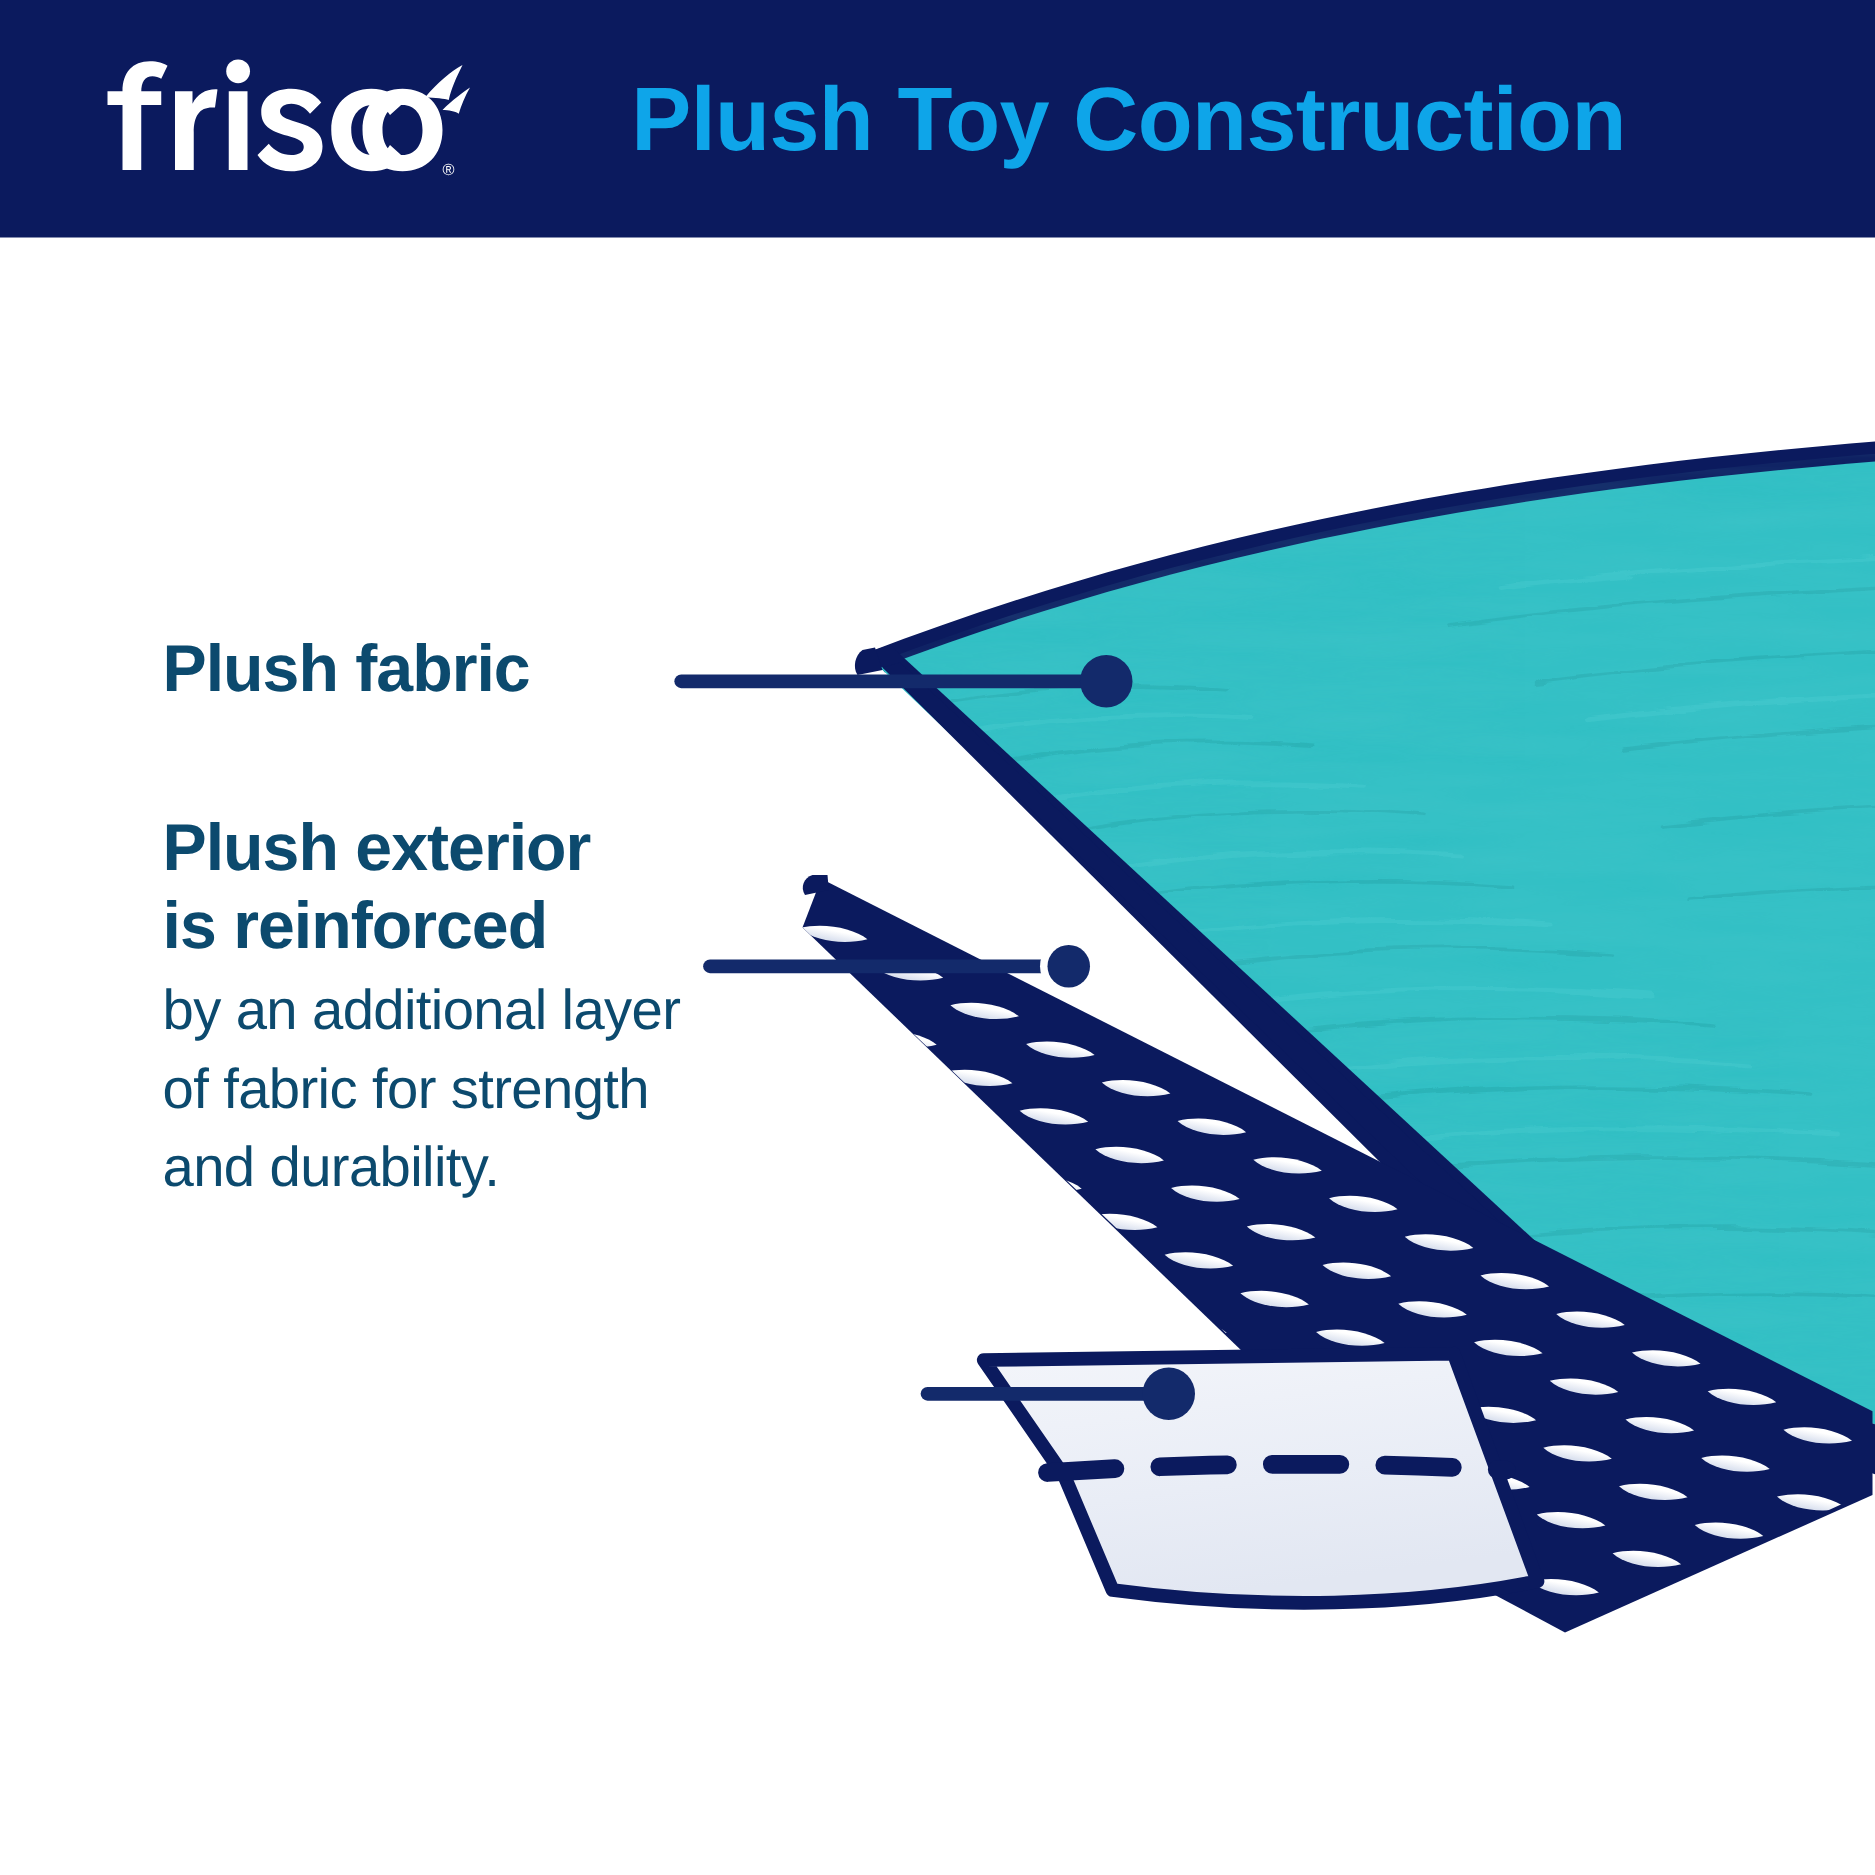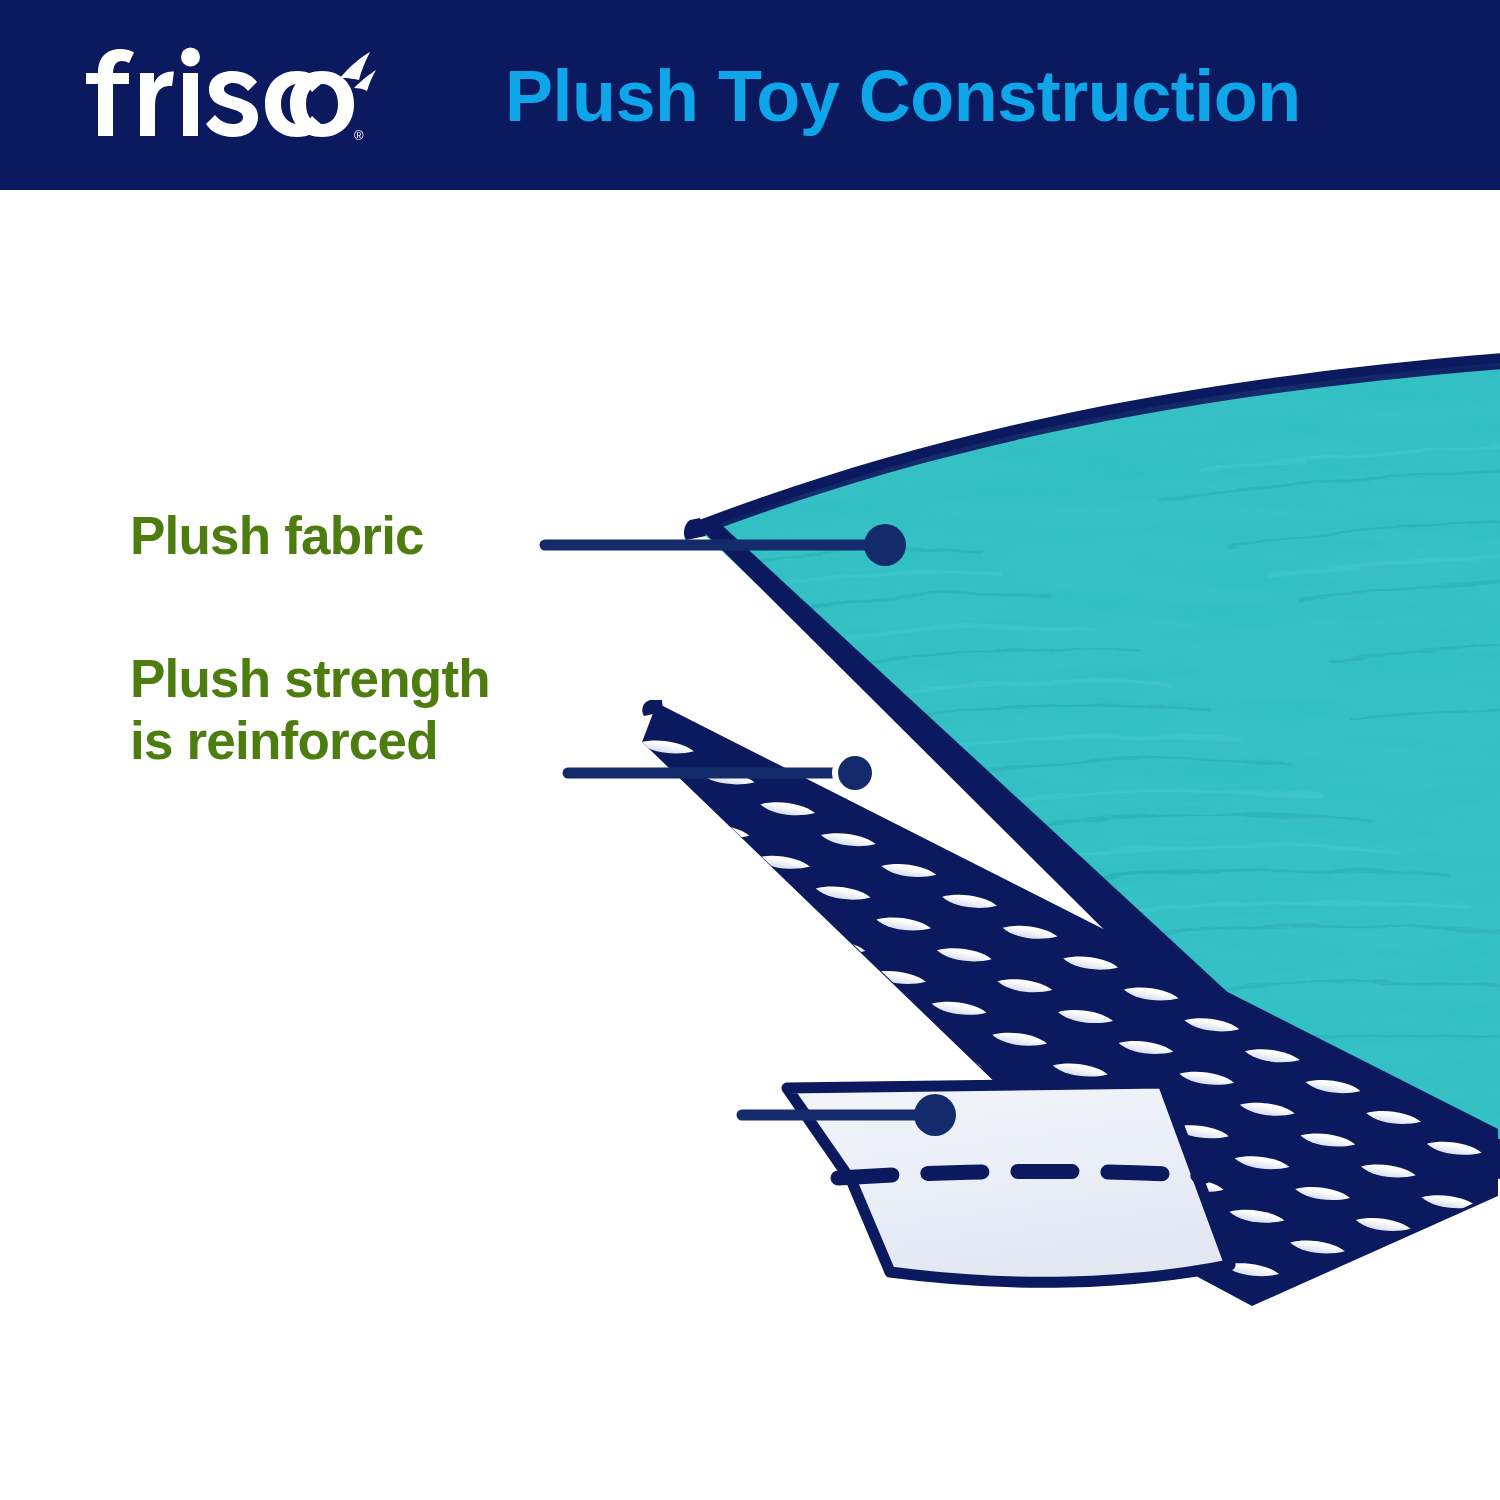--- a/index.html
+++ b/index.html
@@ -54,21 +54,21 @@
     position: absolute;
     left: 0;
     top: 190px;
     width: 1500px;
     height: 1310px;
   }
 
   
   .callout {
     position: absolute;
-    color: #4d7c0f;
+    color: #0c4a6e;
   }
   .callout .head {
     font-size: 53px;
     font-weight: bold;
     line-height: 1.17;
     letter-spacing: -0.8px;
     white-space: pre-line;
   }
   .callout .body {
     font-size: 45px;
@@ -401,20 +401,23 @@
         <circle cx="935" cy="1115" r="21" fill="#132a6b"></circle>
       </g>
     </g>
   </svg>
 
   <div id="callout-1" class="callout">
     <div class="head">Plush fabric</div>
   </div>
 
   <div id="callout-2" class="callout">
-    <div class="head">Plush strength
+    <div class="head">Plush exterior
 is reinforced</div>
+    <div class="body">by an additional layer
+of fabric for strength
+and durability.</div>
   </div>
 
   <div id="callout-3" class="callout">
   </div>
 
 </div>
 
 </body></html>

